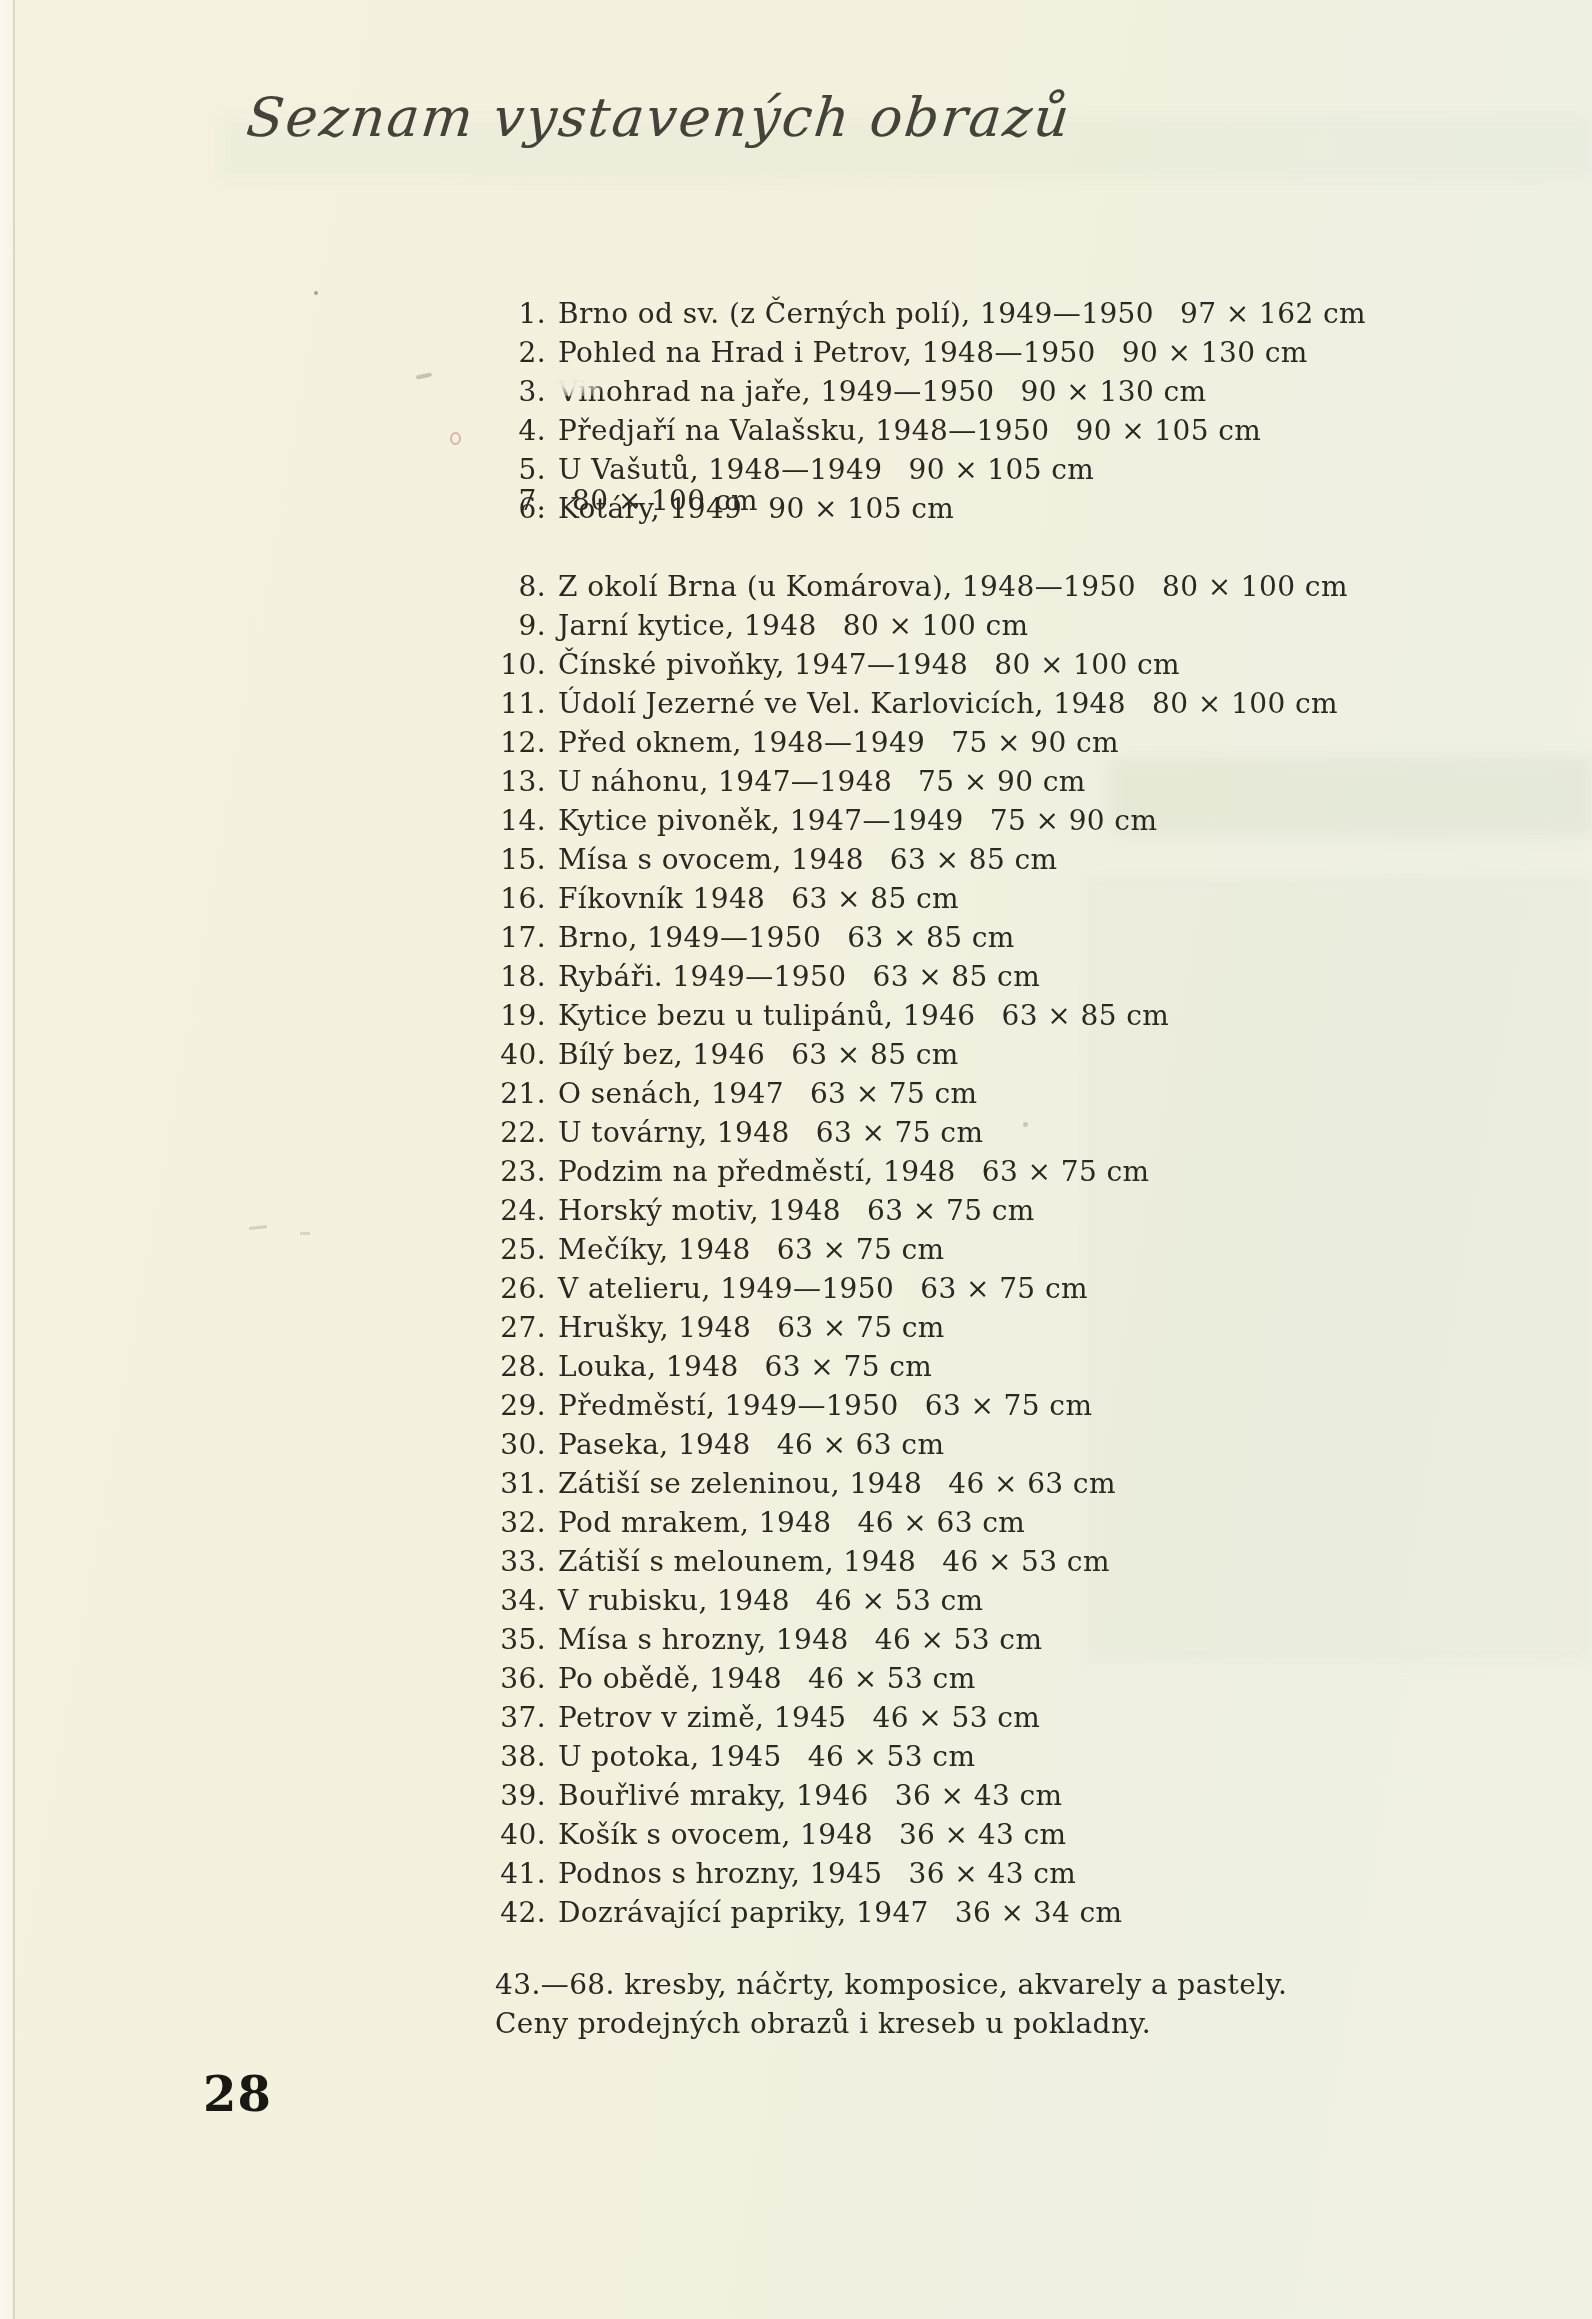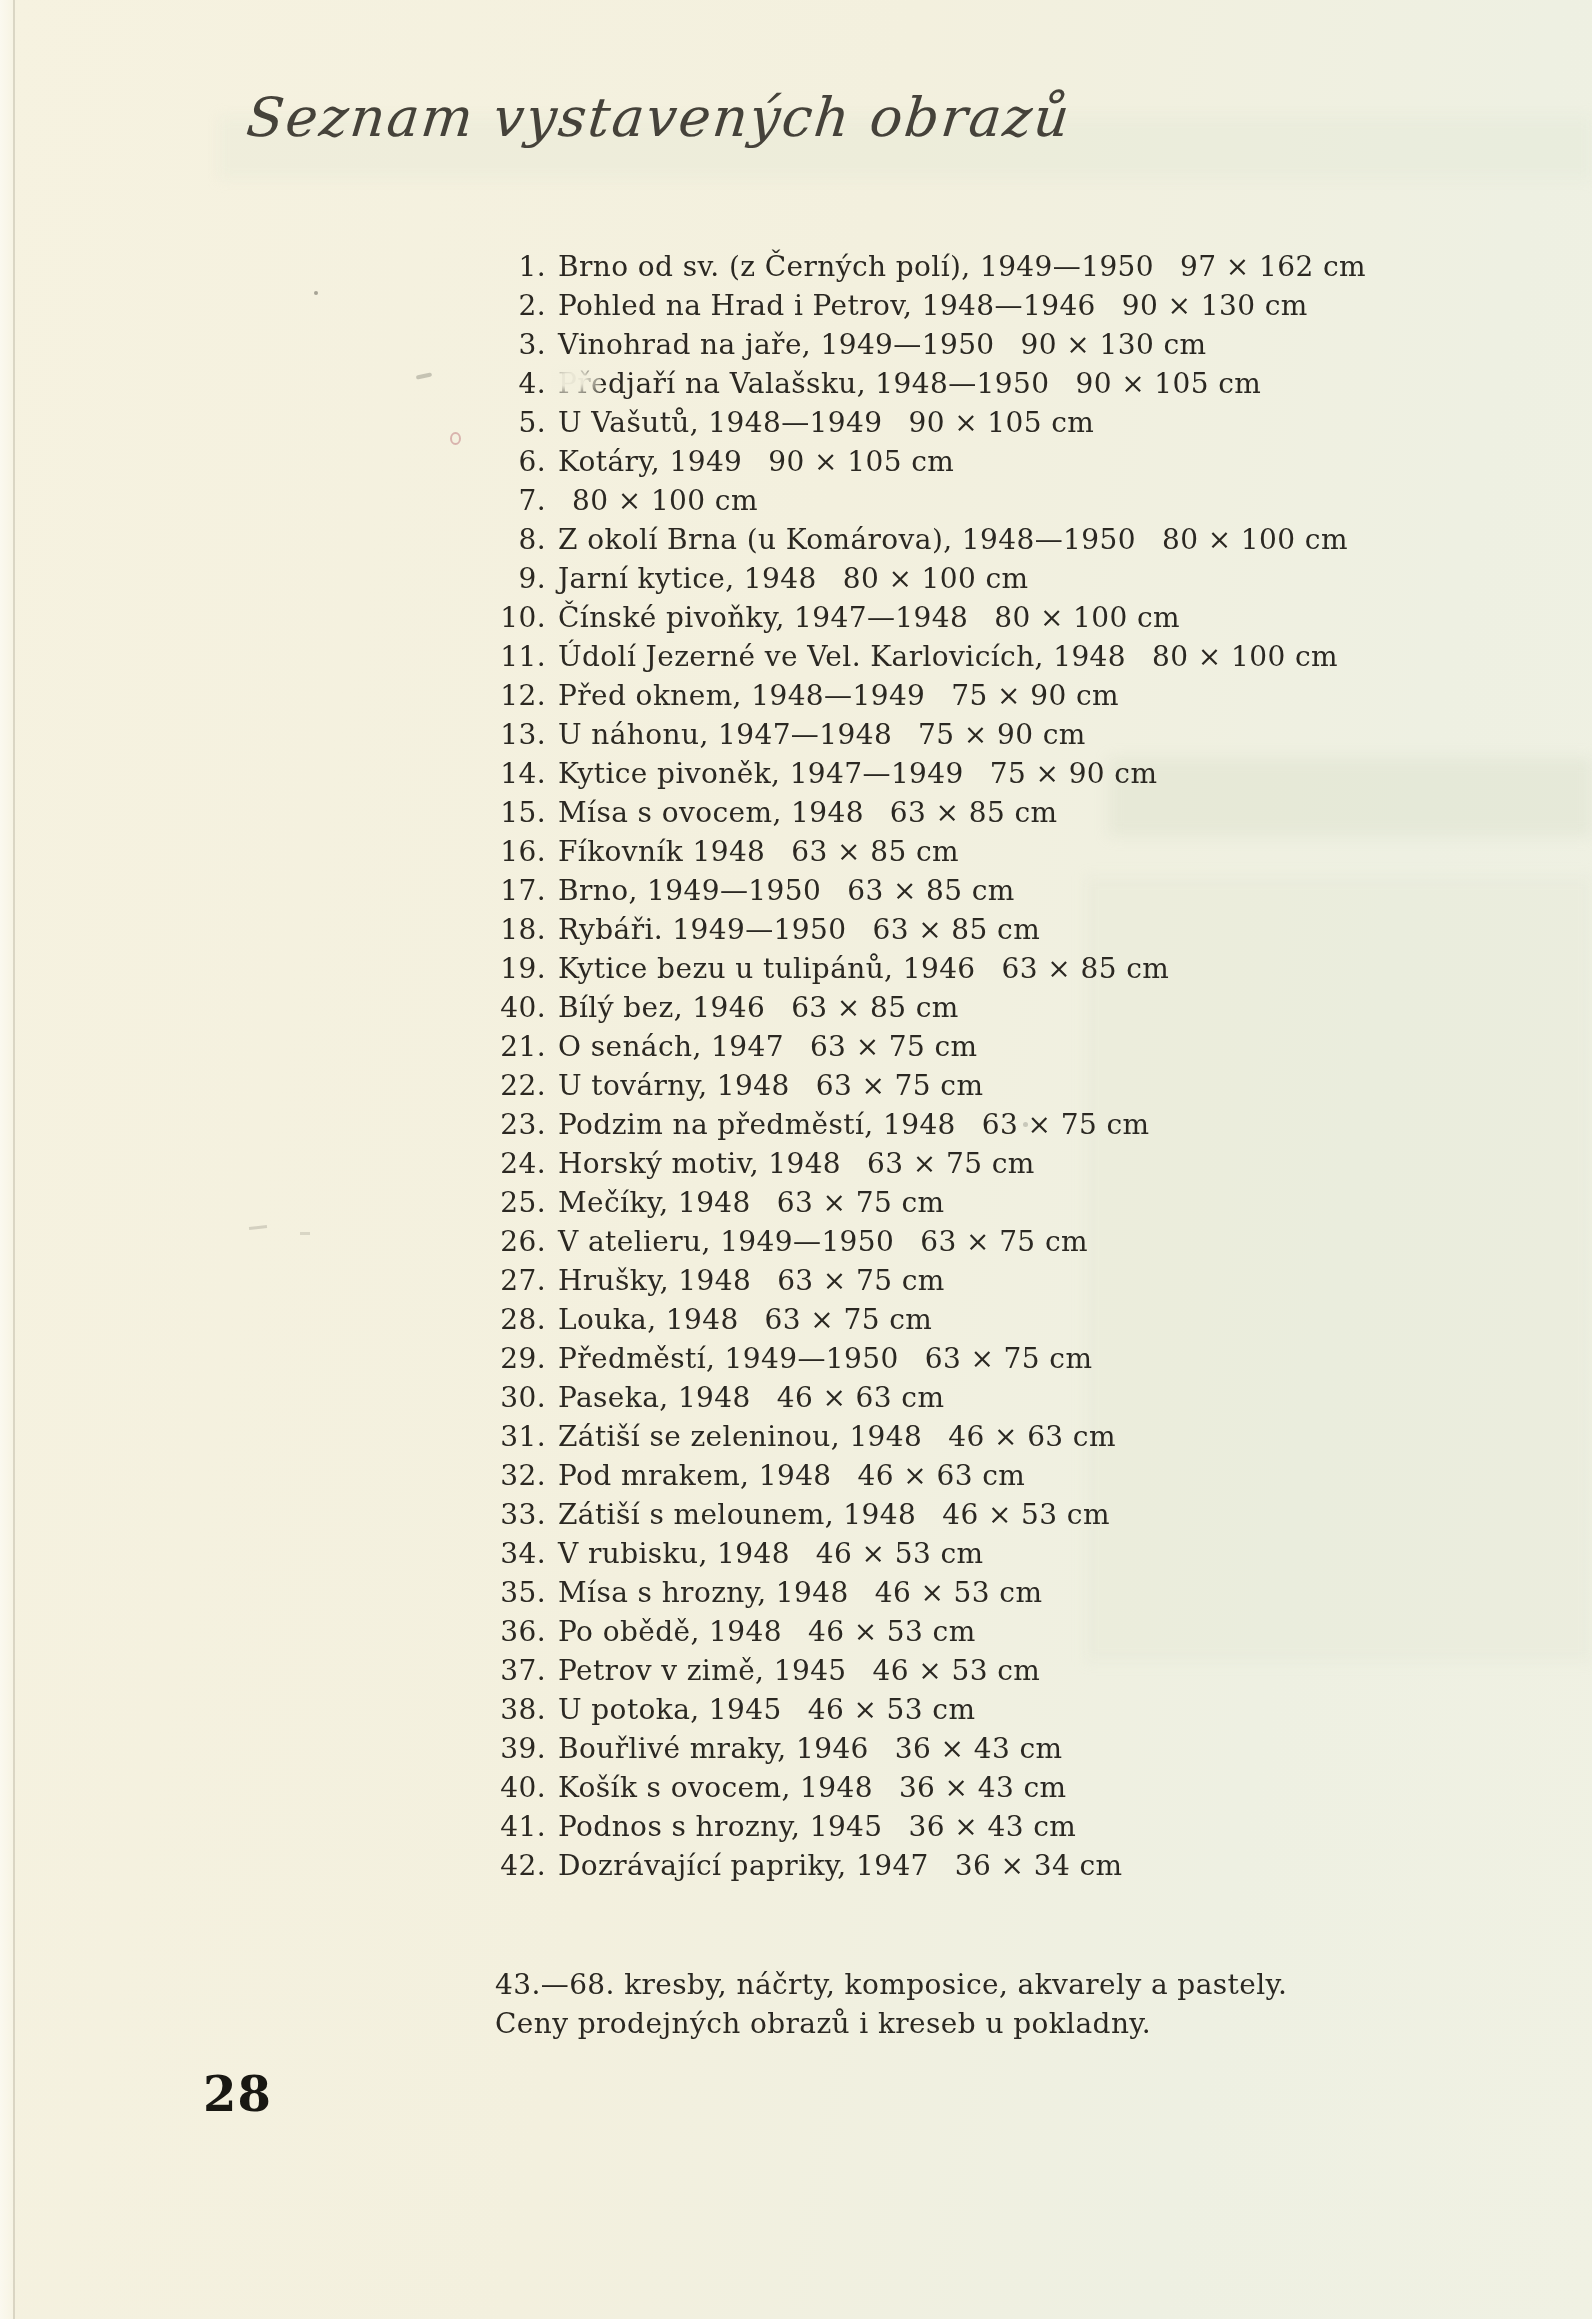--- a/index.html
+++ b/index.html
@@ -28,21 +28,21 @@
     font-style:italic;font-weight:400;
     font-size:54px;letter-spacing:2px;
     color:#45423a;
     transform:skewX(-6deg);
   }
   
   .list{position:absolute;left:486px;top:247px;}
   .row{display:flex;align-items:baseline;height:39px;line-height:39px;
     font-size:28px;letter-spacing:0.4px;white-space:nowrap;}
   .num{width:60px;text-align:right;flex:none;}
-  .label{margin-left:12px;}
+  .label{margin-left:12px;margin-top:47px;}
   .dims{margin-left:26px;}
   
   .closing{position:absolute;left:495px;top:1965px;
     font-size:28px;line-height:39px;letter-spacing:0.4px;white-space:nowrap;}
   
   .pagenum{position:absolute;left:203px;top:2066px;
     font-size:48px;font-weight:bold;letter-spacing:1px;color:#191813;}
   
   .smudge{position:absolute;left:551px;top:364px;width:50px;height:32px;
     background:radial-gradient(ellipse at 40% 50%,rgba(243,240,222,0.95) 30%,rgba(243,240,222,0.35) 75%,rgba(243,240,222,0) 100%);}
@@ -69,21 +69,21 @@
   <h1 class="title">Seznam vystavených obrazů</h1>
 
   <div class="list">
       <div class="row">
         <span class="num">1.</span>
         <span class="label">Brno od sv. (z Černých polí), 1949—1950</span>
         <span class="dims">97 × 162 cm</span>
       </div>
       <div class="row">
         <span class="num">2.</span>
-        <span class="label">Pohled na Hrad i Petrov, 1948—1946</span>
+        <span class="label">Pohled na Hrad i Petrov, 1948—1950</span>
         <span class="dims">90 × 130 cm</span>
       </div>
       <div class="row">
         <span class="num">3.</span>
         <span class="label">Vinohrad na jaře, 1949—1950</span>
         <span class="dims">90 × 130 cm</span>
       </div>
       <div class="row">
         <span class="num">4.</span>
         <span class="label">Předjaří na Valašsku, 1948—1950</span>

